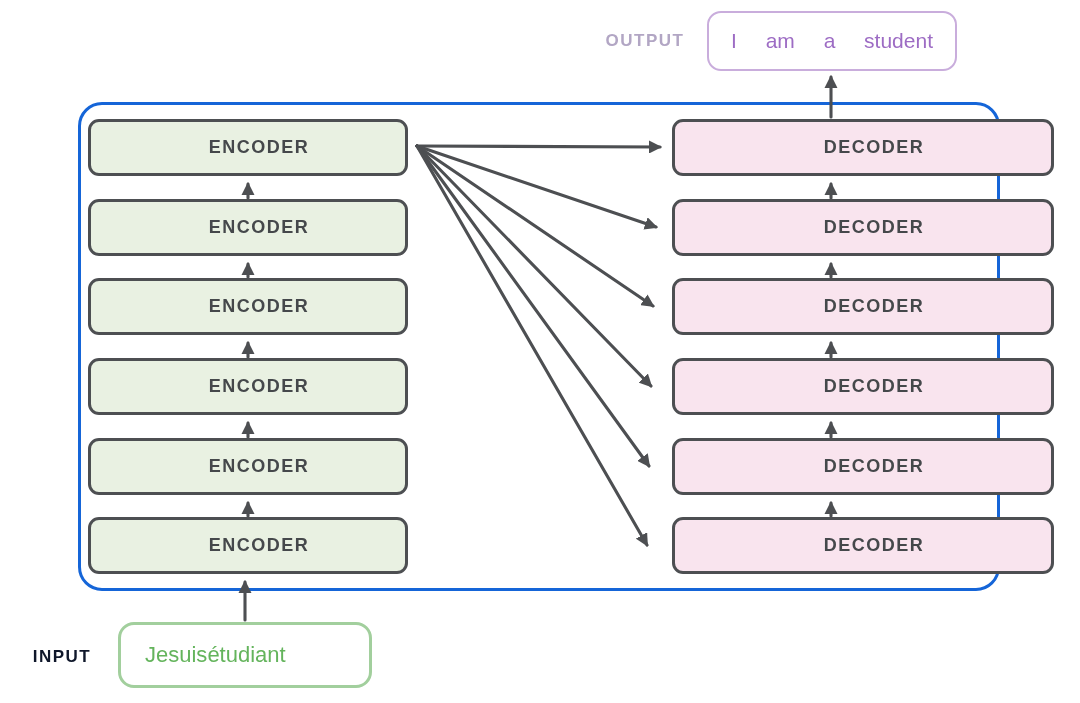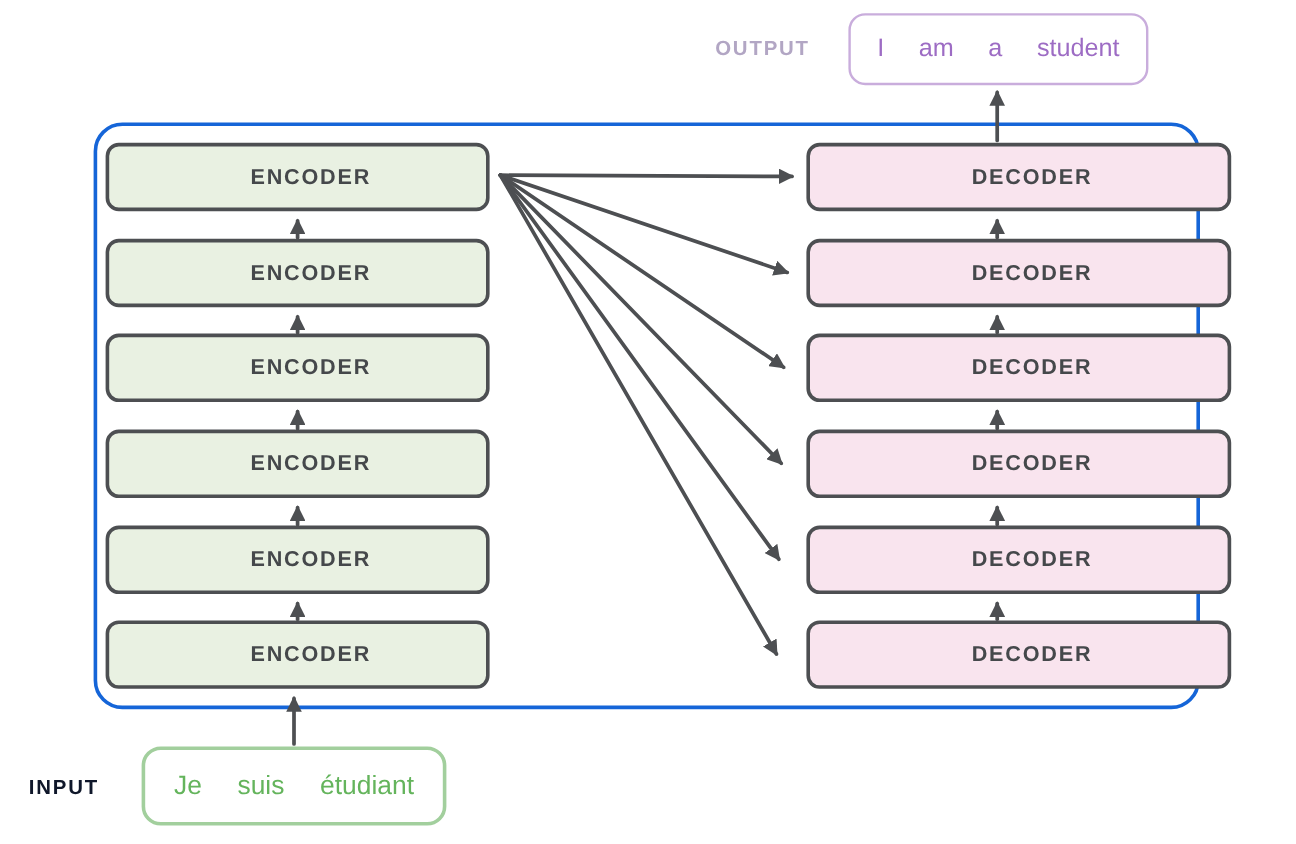--- a/index.html
+++ b/index.html
@@ -17,41 +17,41 @@
 
   
   .block{
     width:320px;height:57px;border:3px solid #4d4f52;border-radius:11px;
     display:flex;align-items:center;justify-content:center;
     font-size:18px;font-weight:700;letter-spacing:1.5px;color:#45484b;
     z-index:4;
     padding-left:22px;
   }
   .encoder{left:88px;background:#e9f1e2;}
-  .decoder{left:672px;width:354px;background:#f9e4ee;}
+  .decoder{left:672px;width:382px;background:#f9e4ee;}
   .r1{top:119px;} .r2{top:199px;} .r3{top:278px;}
   .r4{top:358px;} .r5{top:438px;} .r6{top:517px;}
 
   
   .output-box{
     left:707px;top:11px;width:250px;height:60px;
     border:2.5px solid #c9addc;border-radius:14px;background:#ffffff;
     display:flex;align-items:center;justify-content:space-between;
     padding:0 22px;color:#9d6cc4;font-size:21px;z-index:4;
   }
   
   .input-box{
     left:118px;top:622px;width:254px;height:66px;
     border:3px solid #a2cf9d;border-radius:16px;background:#ffffff;
-    display:flex;align-items:center;justify-content:space-between;
+    display:flex;align-items:center;
     padding:0 24px;color:#64b45c;font-size:22px;z-index:4;
   }
 
   .side-label{
-    font-size:17px;font-weight:700;letter-spacing:1.5px;text-align:left;
+    font-size:17px;font-weight:700;letter-spacing:1.5px;text-align:center;
   }
   .output-label{left:596px;top:31px;width:98px;color:#b2a6c4;}
   .input-label{left:24px;top:647px;width:76px;color:#0f172a;}
 
   .arrows{left:0;top:0;width:1080px;height:703px;z-index:5;pointer-events:none;}
 </style>
 </head>
 <body>
 
 <div class="canvas">

